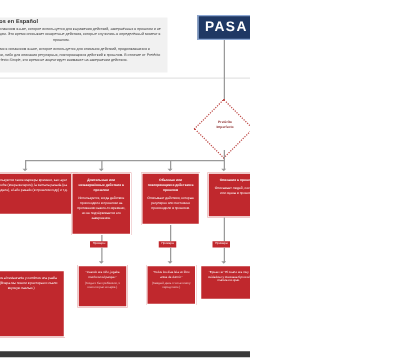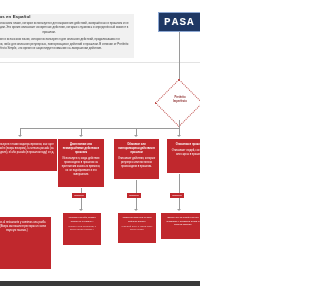--- a/index.html
+++ b/index.html
@@ -34,21 +34,20 @@
     position:absolute;left:0;top:62px;width:200px;height:1px;background:#e3e3e3;
   }
 
   
   .logo{
     position:absolute;left:158px;top:12px;width:58px;height:20px;
     background:#1f3864;border:1px solid #8ea9d4;
     box-sizing:border-box;
     display:flex;align-items:center;justify-content:flex-start;
     padding-left:5px;
-    font-family:Liberation Mono, monospace;
   }
   .logo span{
     color:#ffffff;font-size:11px;font-weight:bold;letter-spacing:1.1px;
     white-space:nowrap;
   }
 
   
   .v-line{position:absolute;background:#9a9a9a;width:1px;}
   .h-line{position:absolute;background:#9a9a9a;height:1px;}
   .arrow-d{

